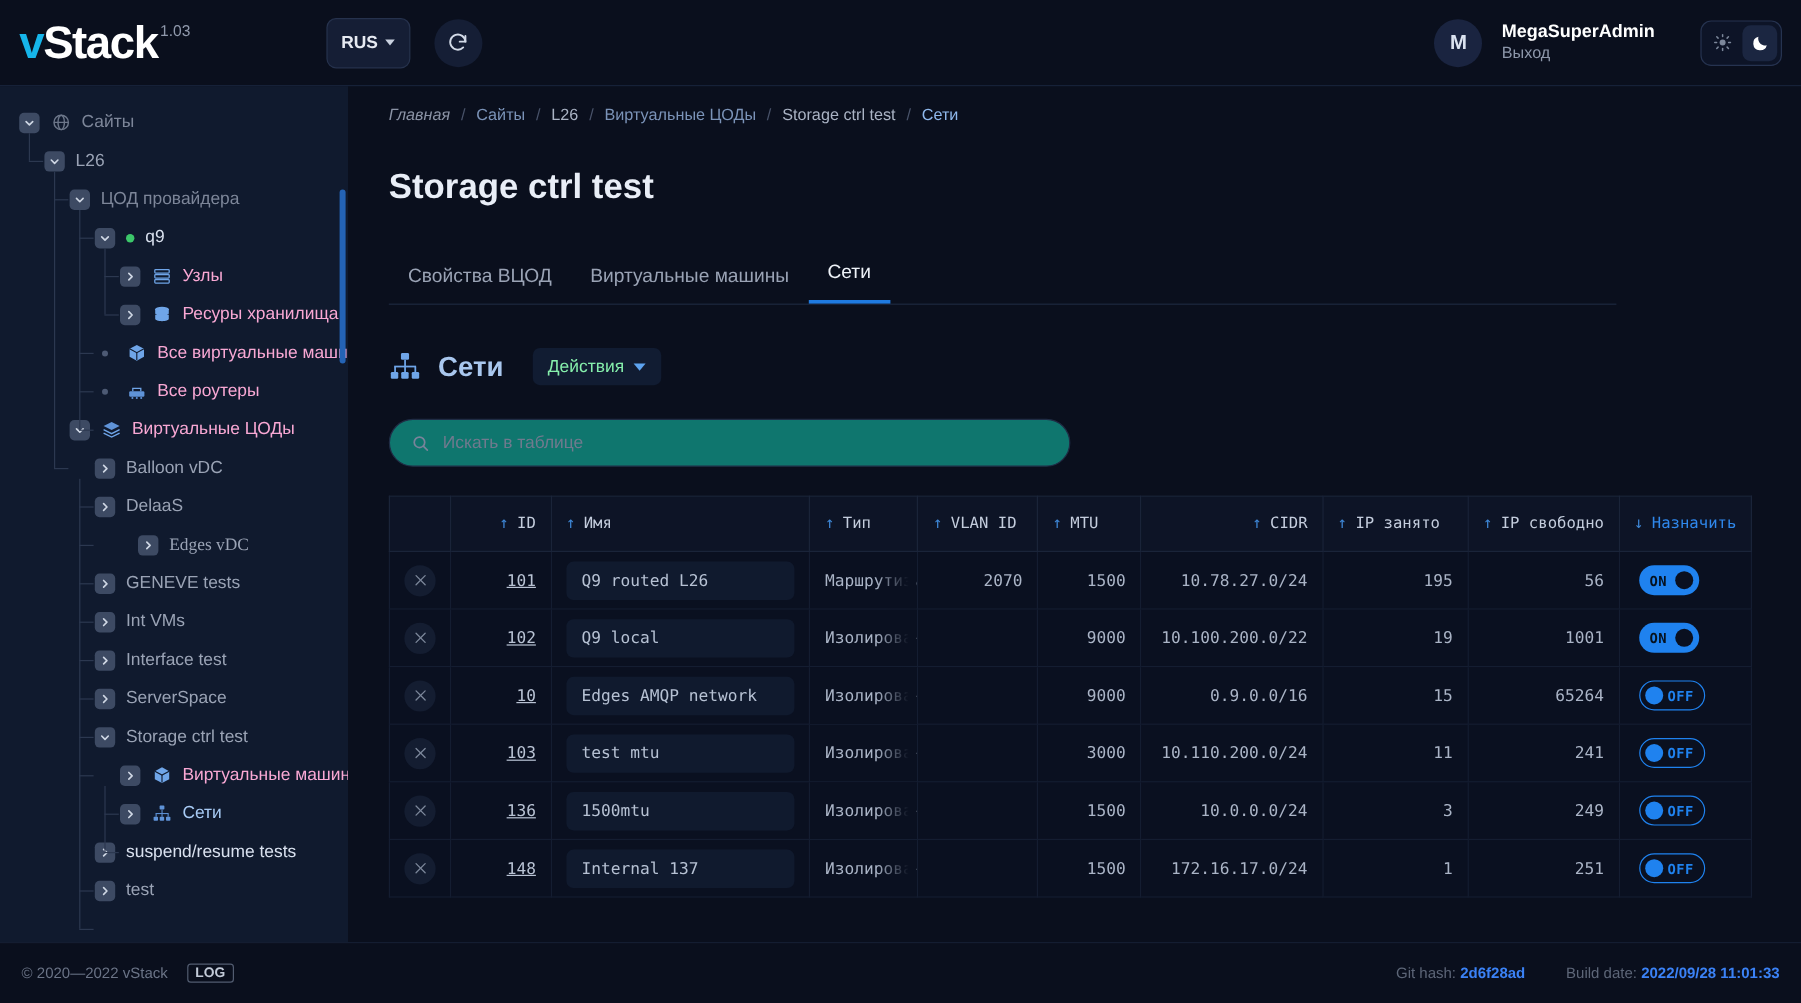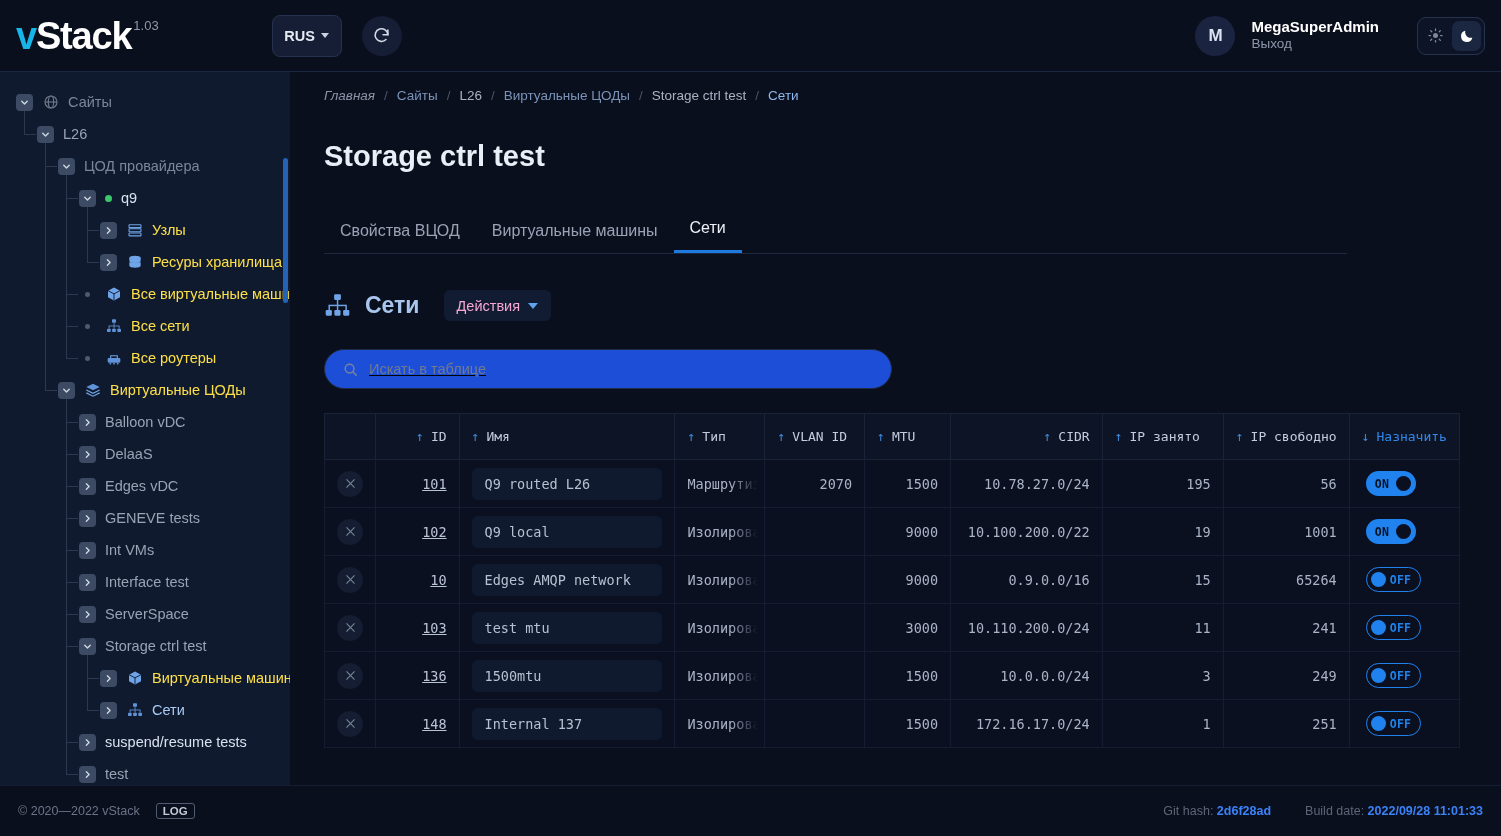--- a/index.html
+++ b/index.html
@@ -77,21 +77,21 @@
   }
   .toggle-box svg { display: block; }
   .dot-lead {
     width: 5px; height: 5px; border-radius: 50%; background: #4d5a74;
     flex: 0 0 auto; margin-left: 6px; margin-right: 6px;
   }
   .node-label { font-size: 14.5px; margin-left: 9px; }
   .node-icon { margin-left: 10px; display: inline-flex; align-items: center; flex: 0 0 auto; }
   .c-muted { color: #7d8699; }
   .c-dim   { color: #9aa3b5; }
-  .c-link  { color: #fde047; }
+  .c-link  { color: #f9a8d4; }
   .c-linkb { color: #a8cbf5; }
   .c-white { color: #d9e1ef; }
   .status-dot { width: 7px; height: 7px; border-radius: 50%; background: #3cc76a;
                 margin-left: 9px; flex: 0 0 auto; }
 
   .vline { position: absolute; width: 1px; background: #2c3850; }
   .hline { position: absolute; height: 1px; background: #2c3850; }
 
   .side-scroll {
     position: absolute; left: 283px; top: 86px; width: 5px; height: 145px;
@@ -122,29 +122,29 @@
   .tabs { margin: 36px 0 0 34px; width: 1023px; border-bottom: 1px solid #1d283f;
           display: flex; align-items: flex-end; }
   .tab { padding: 10px 16px 13px; font-size: 16px; color: #9aa3b5; cursor: pointer; }
   .tab.active { color: #eef2f8; border-bottom: 3px solid #1f7ae0; }
 
   .section-head { display: flex; align-items: center; margin: 36px 0 0 34px; }
   .section-title { font-size: 23px; font-weight: 700; color: #a9c7ee; margin-left: 14px; }
   .actions-btn {
     margin-left: 24px; height: 31px; padding: 0 13px; border-radius: 6px;
     background: #111c32; display: flex; align-items: center; gap: 8px;
-    color: #f9a8d4; font-size: 14.5px; cursor: pointer;
+    color: #86efac; font-size: 14.5px; cursor: pointer;
   }
   .chev-blue { width: 0; height: 0; border-left: 5px solid transparent; border-right: 5px solid transparent;
                border-top: 6px solid #5da3f0; }
 
   .search-box {
     margin: 28px 0 0 34px; width: 568px; height: 40px; border-radius: 20px;
-    border: 1px solid #202c45; background: #1d4ed8;
-    display: flex; align-items: center; padding: 0 18px; gap: 11px; text-decoration: underline;
+    border: 1px solid #202c45; background: #0f766e;
+    display: flex; align-items: center; padding: 0 18px; gap: 11px;
   }
   .search-input {
     flex: 1; background: transparent; border: none; outline: none;
     color: #c7d0e0; font-size: 14.5px; font-family: "Liberation Sans", sans-serif;
   }
   .search-input::placeholder { color: #707a8e; }
 
   
   .table-wrap { margin: 24px 0 0 34px; width: 1136px; }
   table { border-collapse: collapse; width: 1136px;
@@ -351,37 +351,20 @@
               <path d="M3 7l9 4.8L21 7" fill="none" stroke="#0f1a2e" stroke-width="1.4"></path>
               <path d="M12 11.8V21" fill="none" stroke="#0f1a2e" stroke-width="1.4"></path>
             </svg>
           </span>
           <span class="node-label c-link">Все виртуальные машины</span>
         </div>
         <div class="node" style="padding-left: 79px;">
           <span class="dot-lead"></span>
           <span class="node-icon">
             <svg width="16" height="16" viewBox="0 0 24 24" fill="#5f93d8">
-              <rect x="9" y="2" width="6" height="5" rx="1"></rect>
-              <rect x="1.5" y="16" width="5.5" height="5" rx="1"></rect>
-              <rect x="9.2" y="16" width="5.5" height="5" rx="1"></rect>
-              <rect x="17" y="16" width="5.5" height="5" rx="1"></rect>
-              <rect x="11.4" y="7" width="1.3" height="5"></rect>
-              <rect x="4" y="11.3" width="16.2" height="1.3"></rect>
-              <rect x="4" y="12" width="1.3" height="4"></rect>
-              <rect x="11.4" y="12" width="1.3" height="4"></rect>
-              <rect x="19" y="12" width="1.3" height="4"></rect>
-            </svg>
-          </span>
-          <span class="node-label c-link">Все сети</span>
-        </div>
-        <div class="node" style="padding-left: 79px;">
-          <span class="dot-lead"></span>
-          <span class="node-icon">
-            <svg width="16" height="16" viewBox="0 0 24 24" fill="#5f93d8">
               <rect x="2.5" y="12" width="19" height="7" rx="1.6"></rect>
               <path d="M7 12V8.5h10V12" fill="none" stroke="#6fa5e8" stroke-width="1.6"></path>
               <circle cx="6.5" cy="20.6" r="1.3"></circle>
               <circle cx="12" cy="20.6" r="1.3"></circle>
               <circle cx="17.5" cy="20.6" r="1.3"></circle>
             </svg>
           </span>
           <span class="node-label c-link">Все роутеры</span>
         </div>
         <div class="node" style="padding-left: 58px;">
@@ -408,21 +391,21 @@
           <span class="node-label c-dim">Balloon vDC</span>
         </div>
         <div class="node" style="padding-left: 79px;">
           <span class="toggle-box">
             <svg width="11" height="11" viewBox="0 0 24 24" fill="none" stroke="#cfd7e4" stroke-width="3" stroke-linecap="round" stroke-linejoin="round">
               <polyline points="9.5 6 15.5 12 9.5 18"></polyline>
             </svg>
           </span>
           <span class="node-label c-dim">DelaaS</span>
         </div>
-        <div class="node" style="padding-left: 79px;">
+        <div class="node" style="padding-left: 115px; font-family: Liberation Serif, serif;">
           <span class="toggle-box">
             <svg width="11" height="11" viewBox="0 0 24 24" fill="none" stroke="#cfd7e4" stroke-width="3" stroke-linecap="round" stroke-linejoin="round">
               <polyline points="9.5 6 15.5 12 9.5 18"></polyline>
             </svg>
           </span>
           <span class="node-label c-dim">Edges vDC</span>
         </div>
         <div class="node" style="padding-left: 79px;">
           <span class="toggle-box">
             <svg width="11" height="11" viewBox="0 0 24 24" fill="none" stroke="#cfd7e4" stroke-width="3" stroke-linecap="round" stroke-linejoin="round">

